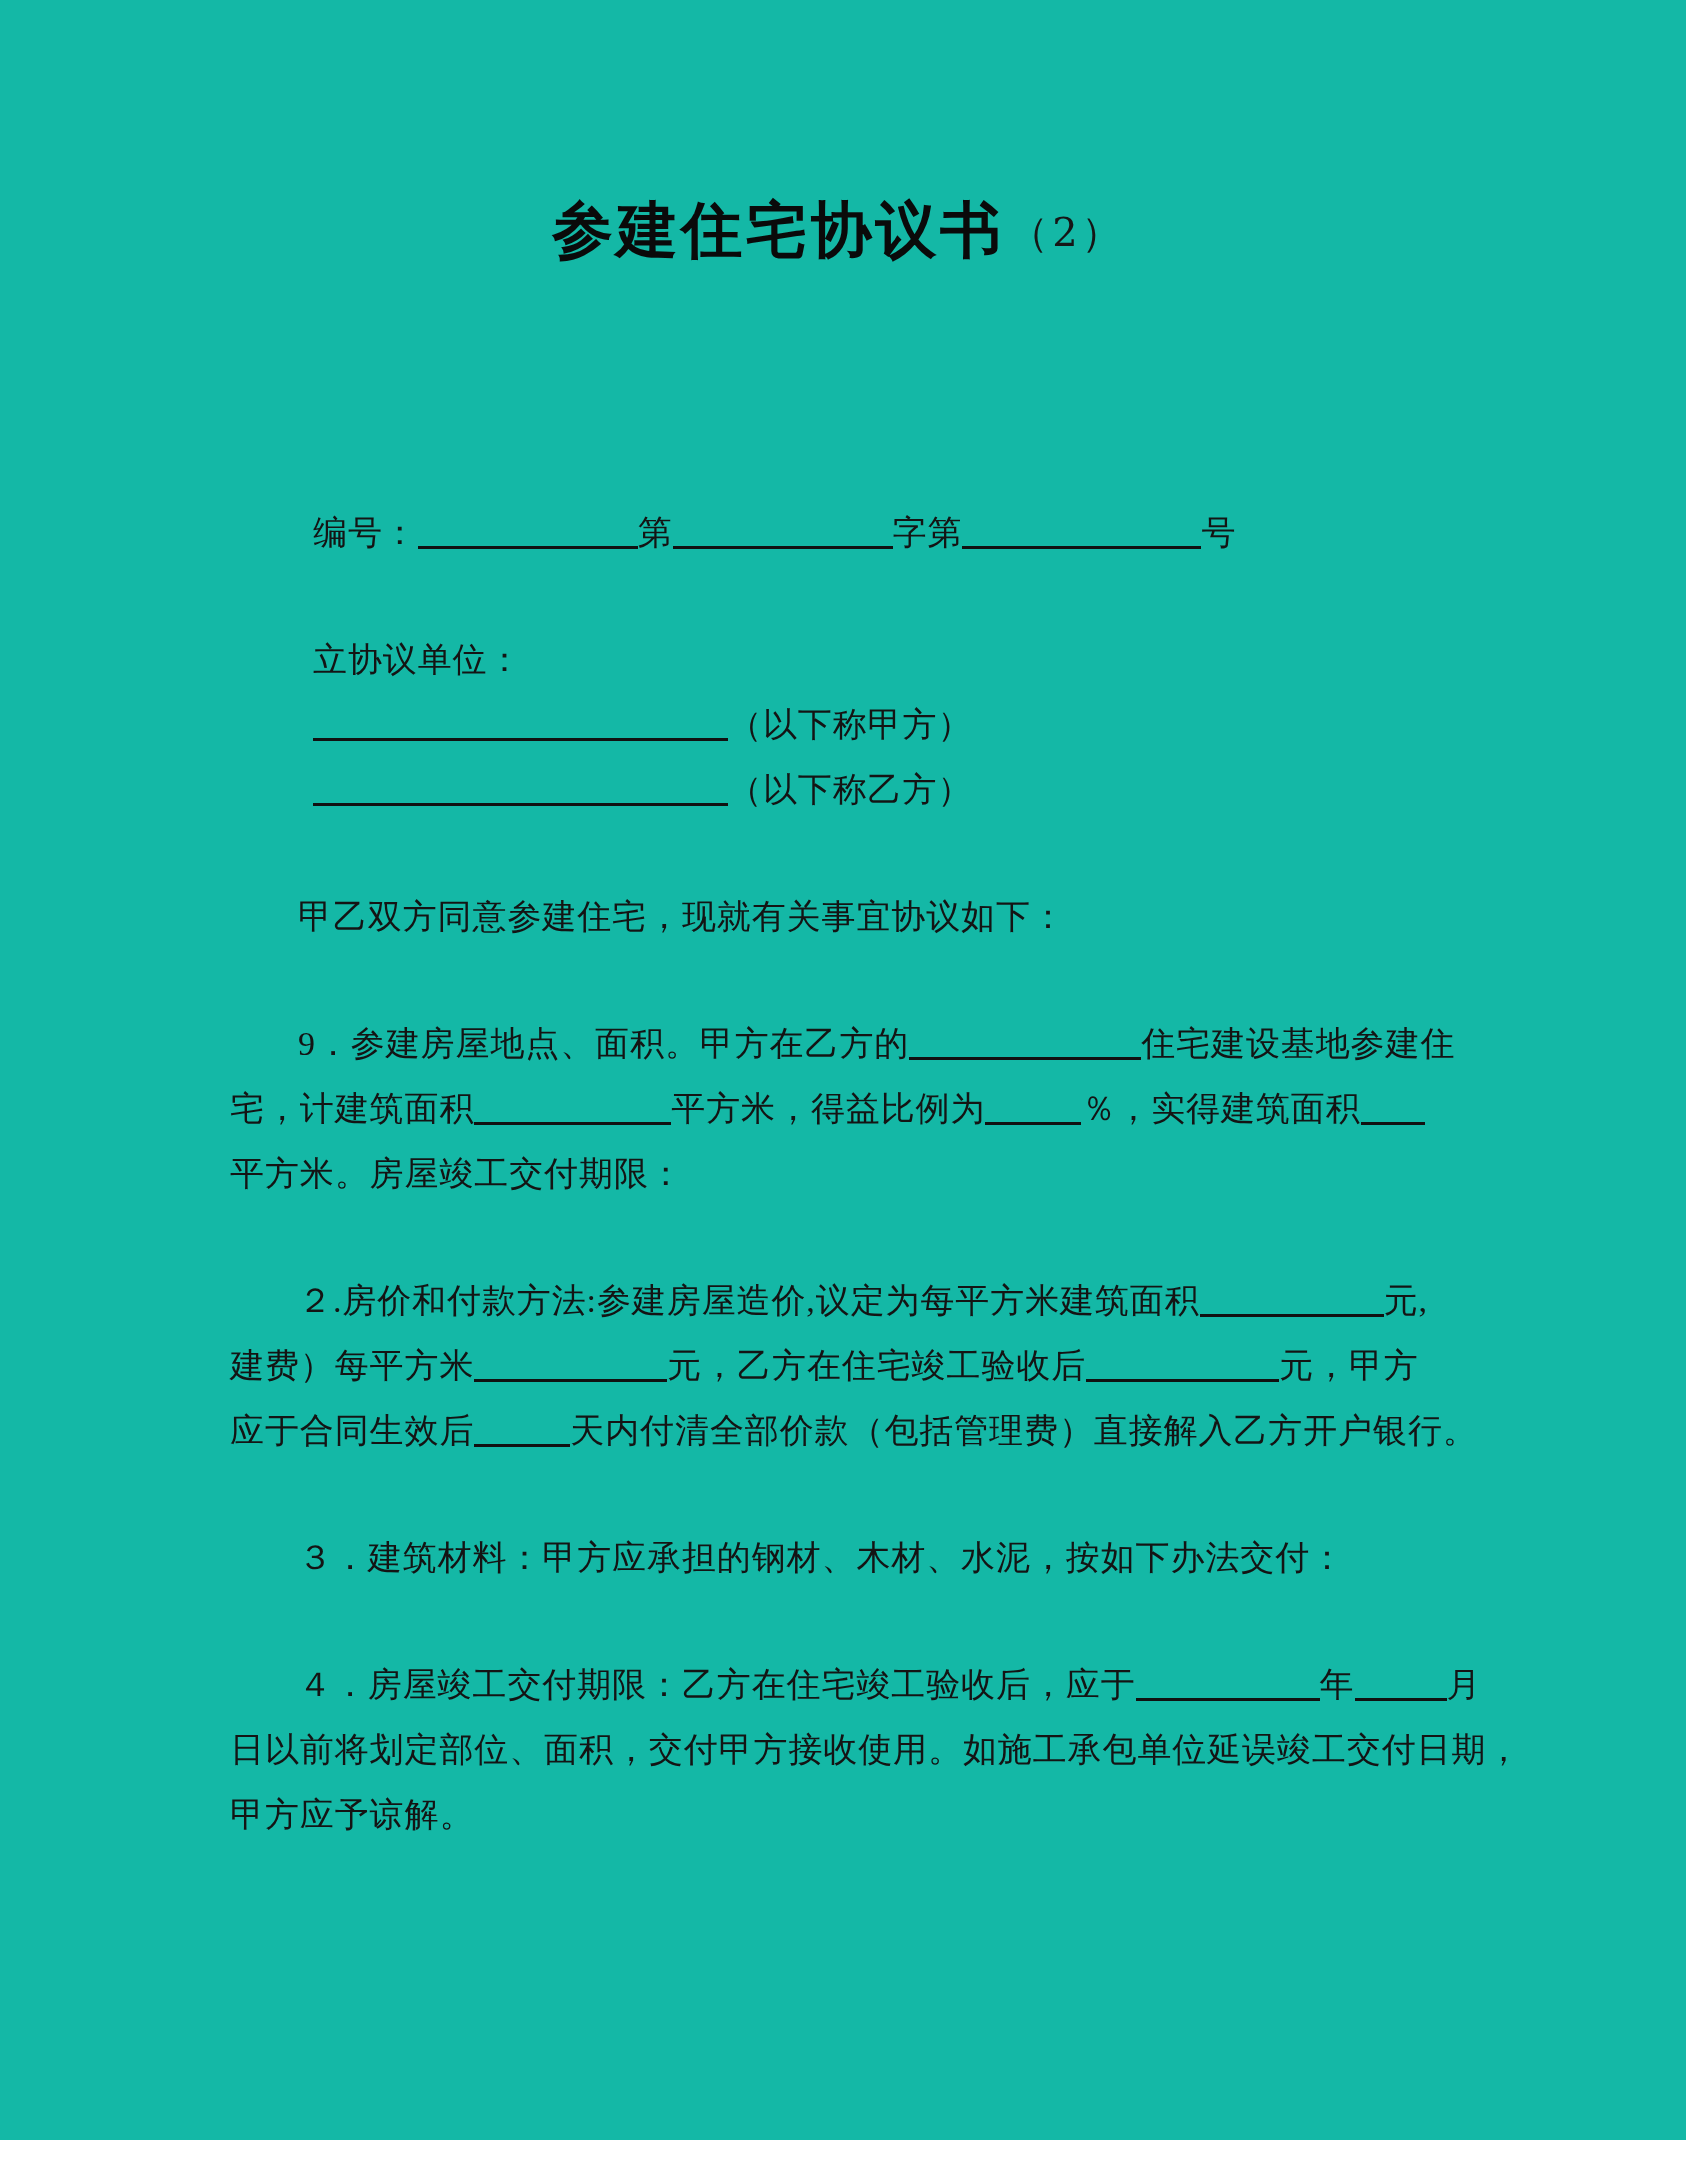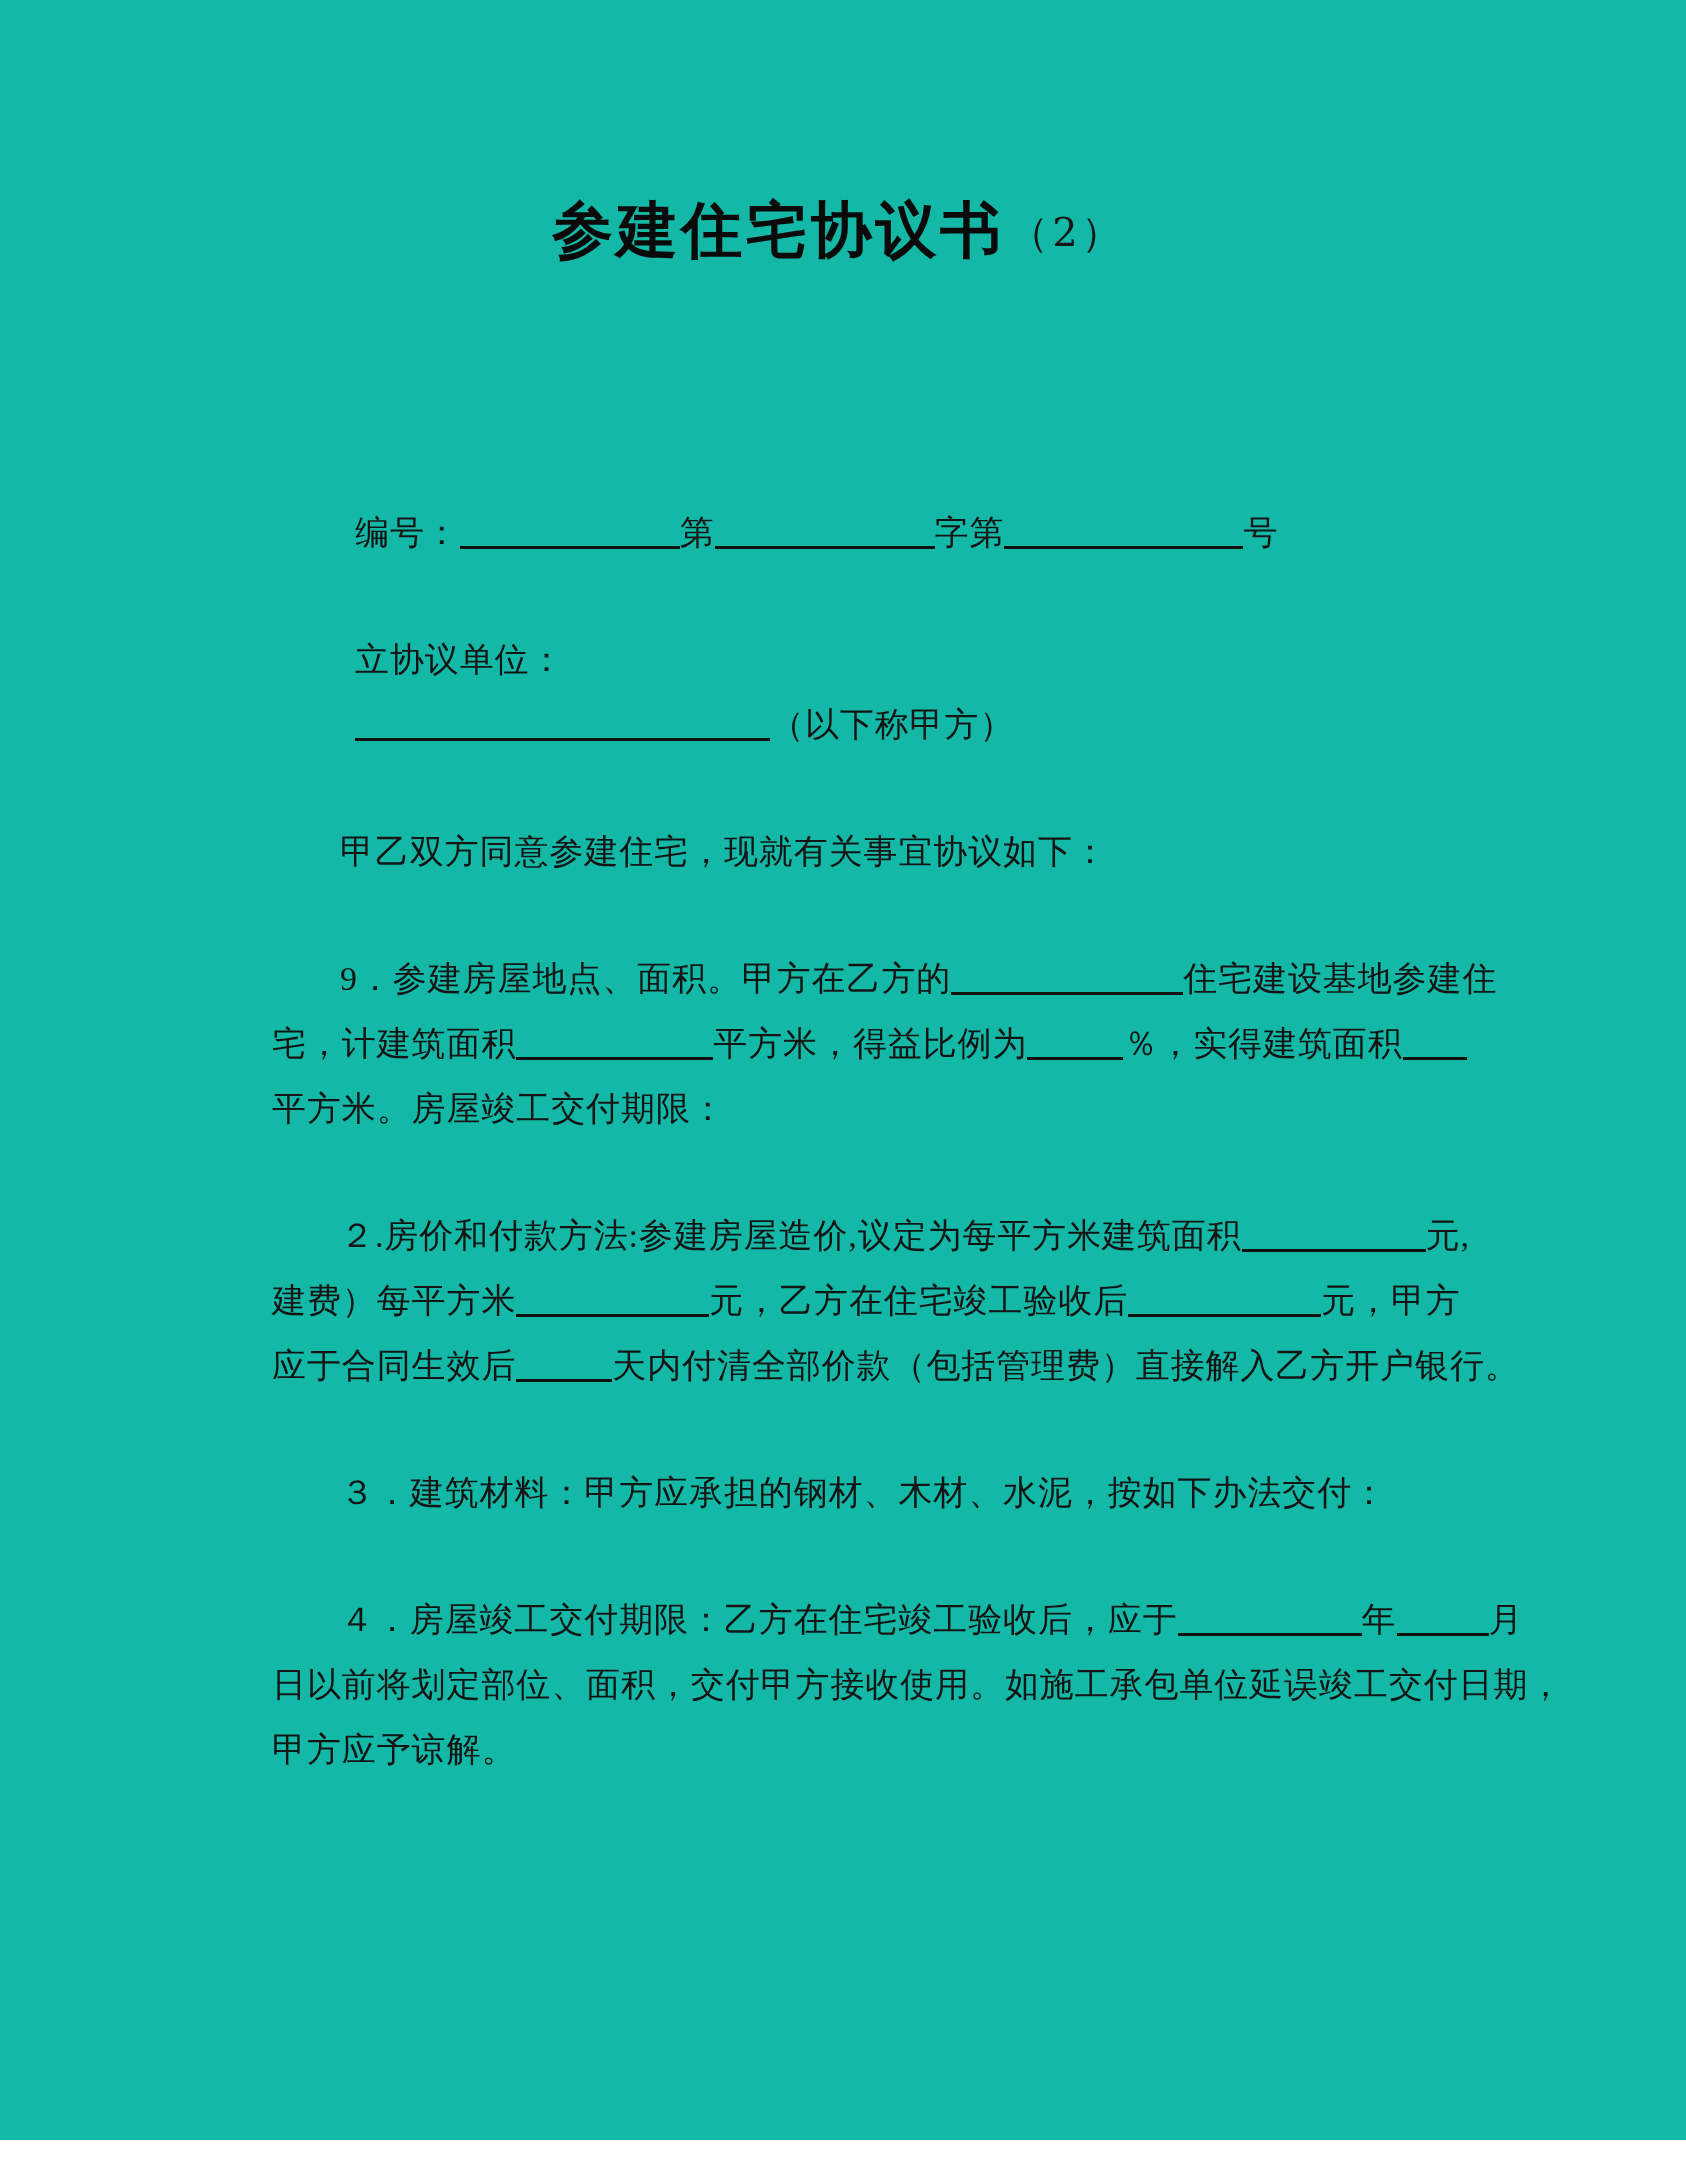--- a/index.html
+++ b/index.html
@@ -36,21 +36,20 @@
     letter-spacing: 3.7px;
     color: #161616;
     vertical-align: 5.5px;
   }
   .line {
     font-size: 34px;
     line-height: 65px;
     height: 65px;
     white-space: nowrap;
     letter-spacing: 0.9px;
-    margin-left: 42px;
   }
   .indent { padding-left: 68px; }
   .inset  { padding-left: 83px; }
   .number-line { margin-top: 234px; }
   .block { margin-top: 62px; }
   .blank {
     display: inline-block;
     height: 27.5px;
     border-bottom: 3.7px solid #111111;
     position: relative;
@@ -68,20 +67,21 @@
       <span class="doc-title">参建住宅协议书</span>
       <span class="doc-title-note">（2）</span>
     </div>
 
     <div id="number-line" class="line inset number-line"><span class="run">编号：</span><span class="blank" style="width: 220px;"></span><span class="run">第</span><span class="blank" style="width: 220px;"></span><span class="run">字第</span><span class="blank" style="width: 239px;"></span><span class="run">号</span></div>
 
     <div class="block">
       <div class="line inset">立协议单位：</div>
       <div id="party-lines">
           <div class="line inset"><span class="blank" style="width: 415px;"></span><span class="run">（以下称甲方）</span></div>
+          <div class="line inset"><span class="blank" style="width: 415px;"></span><span class="run">（以下称乙方）</span></div>
         </div>
     </div>
 
     <div class="line indent block">甲乙双方同意参建住宅，现就有关事宜协议如下：</div>
 
     <div id="clauses">
         <div class="block">
           <div class="line indent"><span class="run">9．参建房屋地点、面积。甲方在乙方的</span><span class="blank" style="width: 232px;"></span><span class="run">住宅建设基地参建住</span></div>
           <div class="line"><span class="run">宅，计建筑面积</span><span class="blank" style="width: 197px;"></span><span class="run">平方米，得益比例为</span><span class="blank" style="width: 96px;"></span><span class="run">％，实得建筑面积</span><span class="blank" style="width: 64px;"></span></div>
           <div class="line"><span class="run">平方米。房屋竣工交付期限：</span></div>

